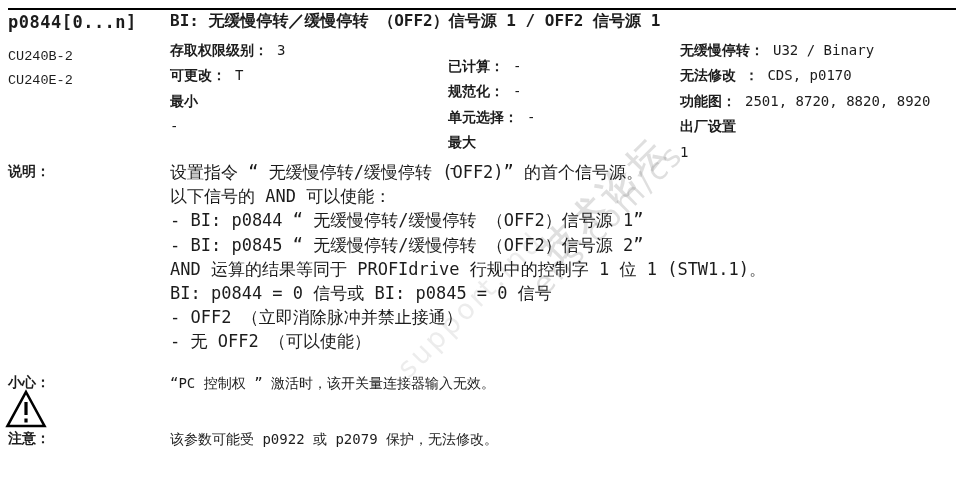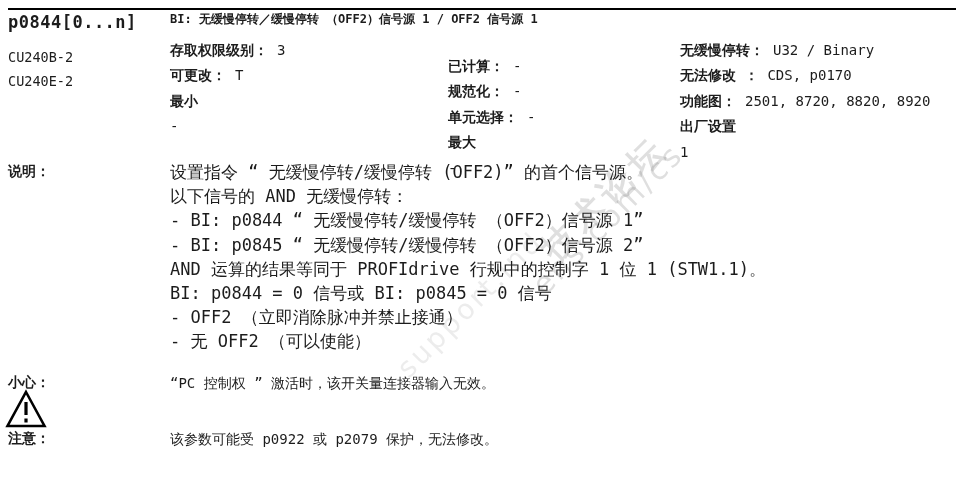--- a/index.html
+++ b/index.html
@@ -15,25 +15,25 @@
   }
   .top-rule {
     position: absolute;
     left: 8px; top: 8px;
     width: 948px; height: 2px;
     background: #000000;
   }
   
   .param-col { position: absolute; left: 8px; top: 12px; white-space: nowrap; }
   .param-id { font-size: 17px; font-weight: bold; letter-spacing: 0.5px; margin-bottom: 13px; }
-  .model { font-size: 13.5px; line-height: 24px; }
+  .model { font-size: 13.5px; line-height: 24px; font-family: Liberation Mono, monospace; }
   
   .doc-title {
     position: absolute; left: 170px; top: 11px;
-    font-size: 12px; font-weight: bold; white-space: nowrap;
+    font-size: 16px; font-weight: bold; white-space: nowrap;
   }
   
   .spec-col { position: absolute; top: 38px; white-space: nowrap; font-size: 14px; }
   .spec-col .row { height: 25.4px; line-height: 25.4px; }
   .spec-col.c1 { left: 170px; width: 258px; }
   .spec-col.c2 { left: 448px; width: 248px; margin-top: 16px; }
   .spec-col.c3 { left: 680px; width: 288px; }
   .lbl { font-weight: bold; margin-right: 9px; }
   .lbl:empty { margin-right: 0; }
   
@@ -103,21 +103,21 @@
     <div class="row"><span class="lbl">无缓慢停转：</span><span class="val">U32 / Binary</span></div>
     <div class="row"><span class="lbl">无法修改 ：</span><span class="val">CDS, p0170</span></div>
     <div class="row"><span class="lbl">功能图：</span><span class="val">2501, 8720, 8820, 8920</span></div>
     <div class="row"><span class="lbl">出厂设置</span><span class="val"></span></div>
     <div class="row"><span class="lbl"></span><span class="val">1</span></div>
   </div>
 
   <div class="sec-label" style="top:163px;font-family:Liberation Serif, serif;">说明：</div>
   <div class="desc-lines">
     <div>设置指令 “ 无缓慢停转/缓慢停转 (OFF2)” 的首个信号源。</div>
-    <div>以下信号的 AND 无缓慢停转：</div>
+    <div>以下信号的 AND 可以使能：</div>
     <div>- BI: p0844 “ 无缓慢停转/缓慢停转 （OFF2）信号源 1”</div>
     <div>- BI: p0845 “ 无缓慢停转/缓慢停转 （OFF2）信号源 2”</div>
     <div>AND 运算的结果等同于 PROFIdrive 行规中的控制字 1 位 1 (STW1.1)。</div>
     <div>BI: p0844 = 0 信号或 BI: p0845 = 0 信号</div>
     <div>- OFF2 （立即消除脉冲并禁止接通）</div>
     <div>- 无 OFF2 （可以使能）</div>
   </div>
 
   <div class="sec-label" style="top:374px;">小心：</div>
   <div class="single-line" style="top:375px;">“PC 控制权 ” 激活时，该开关量连接器输入无效。</div>

